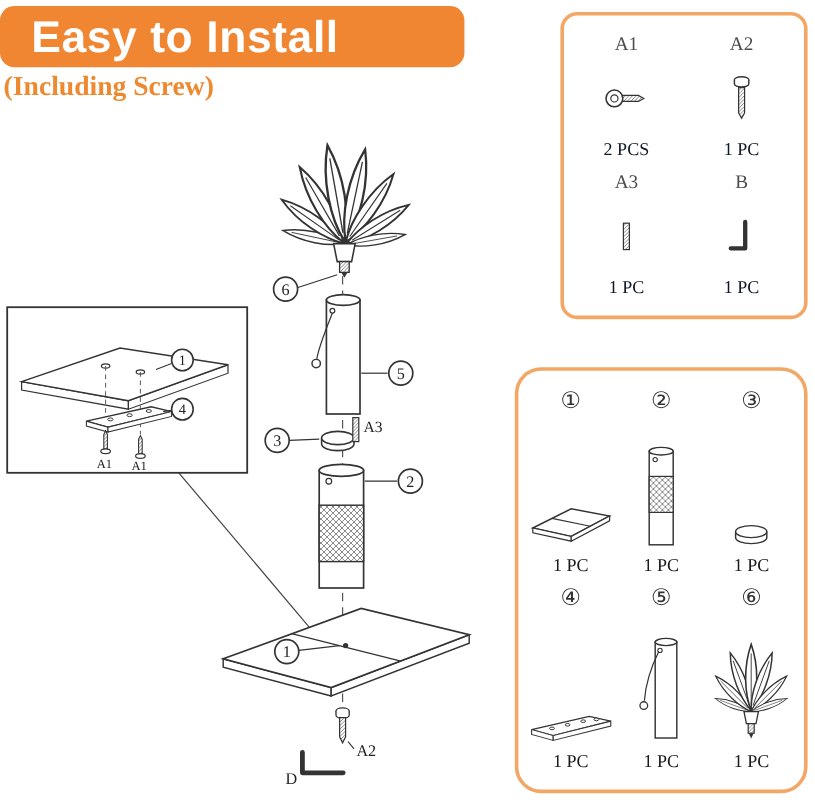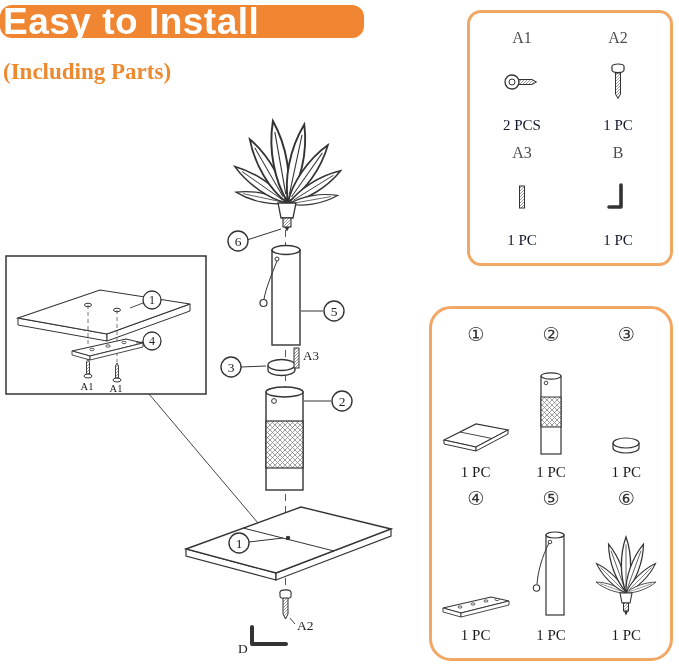--- a/index.html
+++ b/index.html
@@ -1,19 +1,19 @@
 <!DOCTYPE html>
 <html><head>
 <meta charset="utf-8">
 <style>
   html,body{margin:0;padding:0;}
   body{width:679px;height:668px;background:#fff;}
   .page{position:relative;width:679px;height:668px;background:#fff;overflow:hidden;font-family:"Liberation Serif",serif;}
   .diagram-svg{position:absolute;left:0;top:0;}
-  .banner{position:absolute;left:0;top:5px;width:361px;height:33px;background:#F08532;border-radius:12px;display:flex;align-items:center;padding-left:3px;}
+  .banner{position:absolute;left:0;top:5px;width:361px;height:51px;background:#F08532;border-radius:12px;display:flex;align-items:center;padding-left:26px;}
   .banner-text{font-family:"Liberation Sans",sans-serif;font-weight:700;font-size:37px;color:#fff;letter-spacing:.5px;white-space:nowrap;}
   .subtitle{position:absolute;left:3px;top:60px;font-weight:700;font-size:23px;color:#ED8A2F;line-height:1.02;}
   .hw-box{position:absolute;left:467px;top:10px;width:206px;height:256px;border:3px solid #F2A765;border-radius:14px;background:#fff;display:grid;grid-template-columns:1fr 1fr;grid-template-rows:1fr 1fr;padding:12px 4px 8px;box-sizing:border-box;}
   .hw-cell{display:flex;flex-direction:column;align-items:center;justify-content:space-between;padding:4px 0 6px;}
   .hw-label{font-size:16px;color:#4d4d4d;}
   .hw-icon{flex:1;display:flex;align-items:center;justify-content:center;}
   .hw-qty{font-size:15px;color:#0f172a;}
   .parts-box{position:absolute;left:429px;top:306px;width:244px;height:355px;border:3px solid #F2A765;border-radius:22px;background:#fff;display:grid;grid-template-columns:1fr 1fr 1fr;grid-template-rows:1fr 1fr;padding:12px 6px 10px;box-sizing:border-box;}
   .part-cell{display:flex;flex-direction:column;align-items:center;justify-content:space-between;padding:2px 0 4px;}
   .part-num{font-family:"DejaVu Sans",sans-serif;font-size:19px;color:#333;}
@@ -161,21 +161,21 @@
       <line x1="143" y1="342" x2="136" y2="343" stroke="#333" stroke-width="0.9"></line>
       <circle cx="152" cy="341" r="9" fill="#fff" stroke="#333" stroke-width="1.3"></circle>
       <text x="152" y="345" font-size="12" text-anchor="middle">4</text>
     </g>
   </svg>
 
   <div class="banner">
     <span class="banner-text">Easy to Install</span>
   </div>
   <div class="subtitle">
-    <div>(Including Parts)</div>
+    <div>(Including Screw)</div>
   </div>
 
   <div class="hw-box">
     <div class="hw-cell">
       <span class="hw-label">A1</span>
       <span class="hw-icon">
         <svg width="40" height="26" viewBox="0 0 40 26">
           <circle cx="10" cy="13" r="7" fill="#fff" stroke="#333" stroke-width="1.3"></circle>
           <circle cx="10" cy="13" r="3" fill="#fff" stroke="#333" stroke-width="1"></circle>
           <path d="M17,10.5 L30,10.5 L34.5,13 L30,15.5 L17,15.5 Z" fill="url(#hatch2)" stroke="#333" stroke-width="1"></path>

